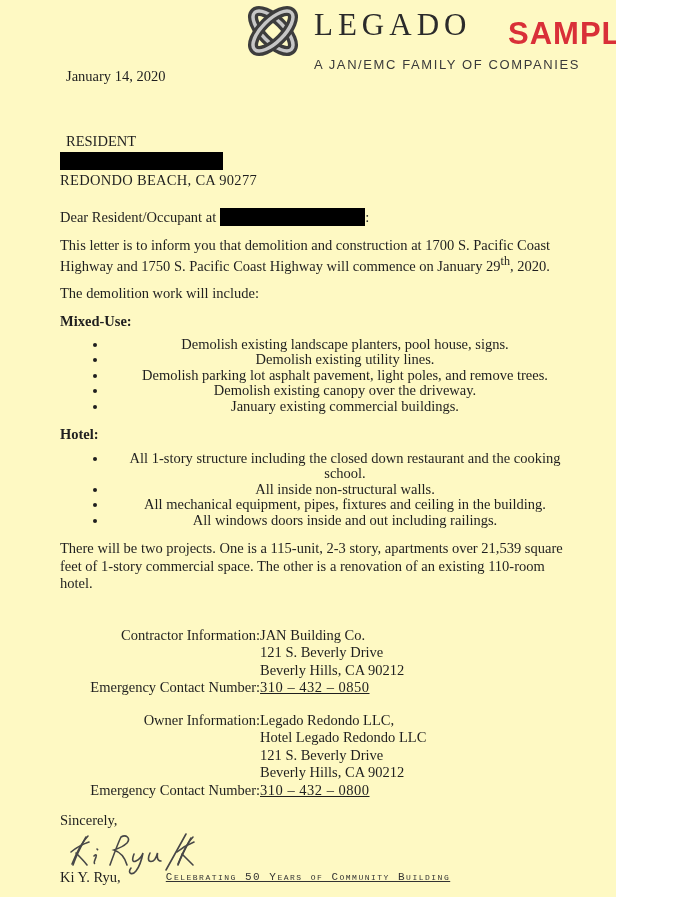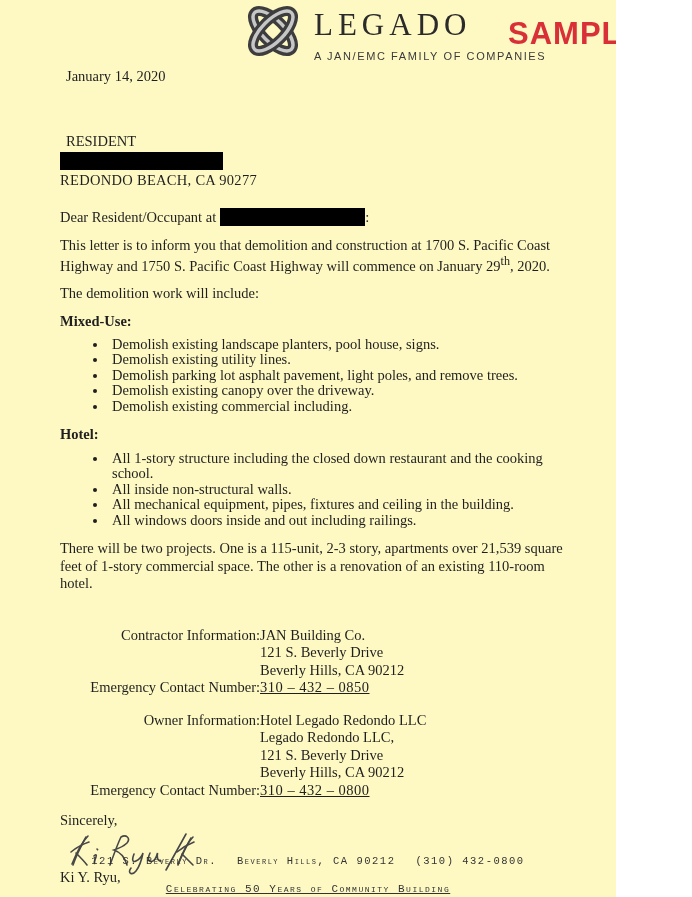--- a/index.html
+++ b/index.html
@@ -9,41 +9,41 @@
   }
   
   .header { position:relative; height:58px; }
   .logo-group { position:absolute; left:237px; top:2px; display:flex; align-items:flex-start; }
   .logo-text { margin-left:5px; padding-top:8px; }
   .logo-name {
     font-family:"Liberation Serif", serif; font-size:31px; line-height:30px;
     letter-spacing:5px; color:#2b2b2b; font-weight:500;
   }
   .logo-tagline {
-    font-family:"Liberation Sans", sans-serif; font-size:11px; letter-spacing:1.6px;
-    color:#3a3a3a; margin-top:10px;
+    font-family:"Liberation Sans", sans-serif; font-size:13px; letter-spacing:1.6px;
+    color:#3a3a3a; margin-top:17px;
   }
   .sample {
     position:absolute; left:508px; top:16px;
     font-family:"Liberation Sans", sans-serif; font-size:31px; font-weight:600;
     letter-spacing:1px;
   }
   
   .content { padding:0 38px 0 60px; font-size:14.5px; line-height:1.2; }
   .date { margin:10px 0 0 6px; }
   .recipient { margin-top:27px; }
   .recipient-name { margin-left:6px;margin-top:48px; }
   .redaction { background:#000; display:block; }
   .redaction-1 { width:163px; height:18px; margin-top:1px; }
   .recipient-city { margin-top:2px; letter-spacing:0.3px; }
   .salutation { margin-top:19px; }
   .redaction-2 { display:inline-block; width:145px; height:18px; vertical-align:-4px; margin-left:4px; }
   .para { margin-top:10px;font-family:Liberation Serif, serif; }
   .section-heading { margin-top:10px; font-weight:bold; }
-  ul.demo-list { margin:7px 0 0 0; padding-left:48px; }
+  ul.demo-list { margin:7px 0 0 0; padding-left:48px;text-align:center; }
   ul.demo-list li { margin:0; padding-left:4px; line-height:15.5px; }
   .projects { margin-top:12px; }
   
   .info-grid { display:grid; grid-template-columns:200px auto; margin-top:34px; }
   .info-grid.owner { margin-top:15px; }
   .info-label { line-height:17.5px;text-align:right; }
   .info-value { line-height:17.5px; }
   .phone { text-decoration:underline; letter-spacing:0.5px; }
   
   .closing { margin-top:13px; }
@@ -103,21 +103,21 @@
     </div>
 
     <div class="para">The demolition work will include:</div>
 
     <div class="section-heading">Mixed-Use:</div>
     <ul class="demo-list">
       <li>Demolish existing landscape planters, pool house, signs.</li>
       <li>Demolish existing utility lines.</li>
       <li>Demolish parking lot asphalt pavement, light poles, and remove trees.</li>
       <li>Demolish existing canopy over the driveway.</li>
-      <li>Demolish existing commercial including.</li>
+      <li>January existing commercial buildings.</li>
     </ul>
 
     <div class="section-heading" style="margin-top:12px">Hotel:</div>
     <ul class="demo-list">
       <li>All 1-story structure including the closed down restaurant and the cooking school.</li>
       <li>All inside non-structural walls.</li>
       <li>All mechanical equipment, pipes, fixtures and ceiling in the building.</li>
       <li>All windows doors inside and out including railings.</li>
     </ul>
 
@@ -130,22 +130,22 @@
         <div>121 S. Beverly Drive</div>
         <div>Beverly Hills, CA 90212</div>
       </div>
       <div class="info-label">Emergency Contact Number:</div>
       <div class="info-value"><span class="phone">310 – 432 – 0850</span></div>
     </div>
 
     <div class="info-grid owner">
       <div class="info-label">Owner Information:</div>
       <div class="info-value">
+        <div>Legado Redondo LLC,</div>
         <div>Hotel Legado Redondo LLC</div>
-        <div>Legado Redondo LLC,</div>
         <div>121 S. Beverly Drive</div>
         <div>Beverly Hills, CA 90212</div>
       </div>
       <div class="info-label">Emergency Contact Number:</div>
       <div class="info-value"><span class="phone">310 – 432 – 0800</span></div>
     </div>
 
     <div class="closing">Sincerely,</div>
 
     <div class="signature-wrap">
@@ -168,19 +168,16 @@
         </g>
       </svg>
     </div>
 
     <div class="signer-name">Ki Y. Ryu,</div>
     <div class="signer-title">Vice President of Development</div>
 
   </div>
 
   <div class="footer">
-    <div class="footer-line1">
-      <span>121 S. Beverly Dr.</span><span>Beverly Hills, CA 90212</span><span>(310) 432-0800</span>
-    </div>
     <div class="footer-line2">Celebrating 50 Years of Community Building</div>
   </div>
 
 </div>
 
 </body></html>

